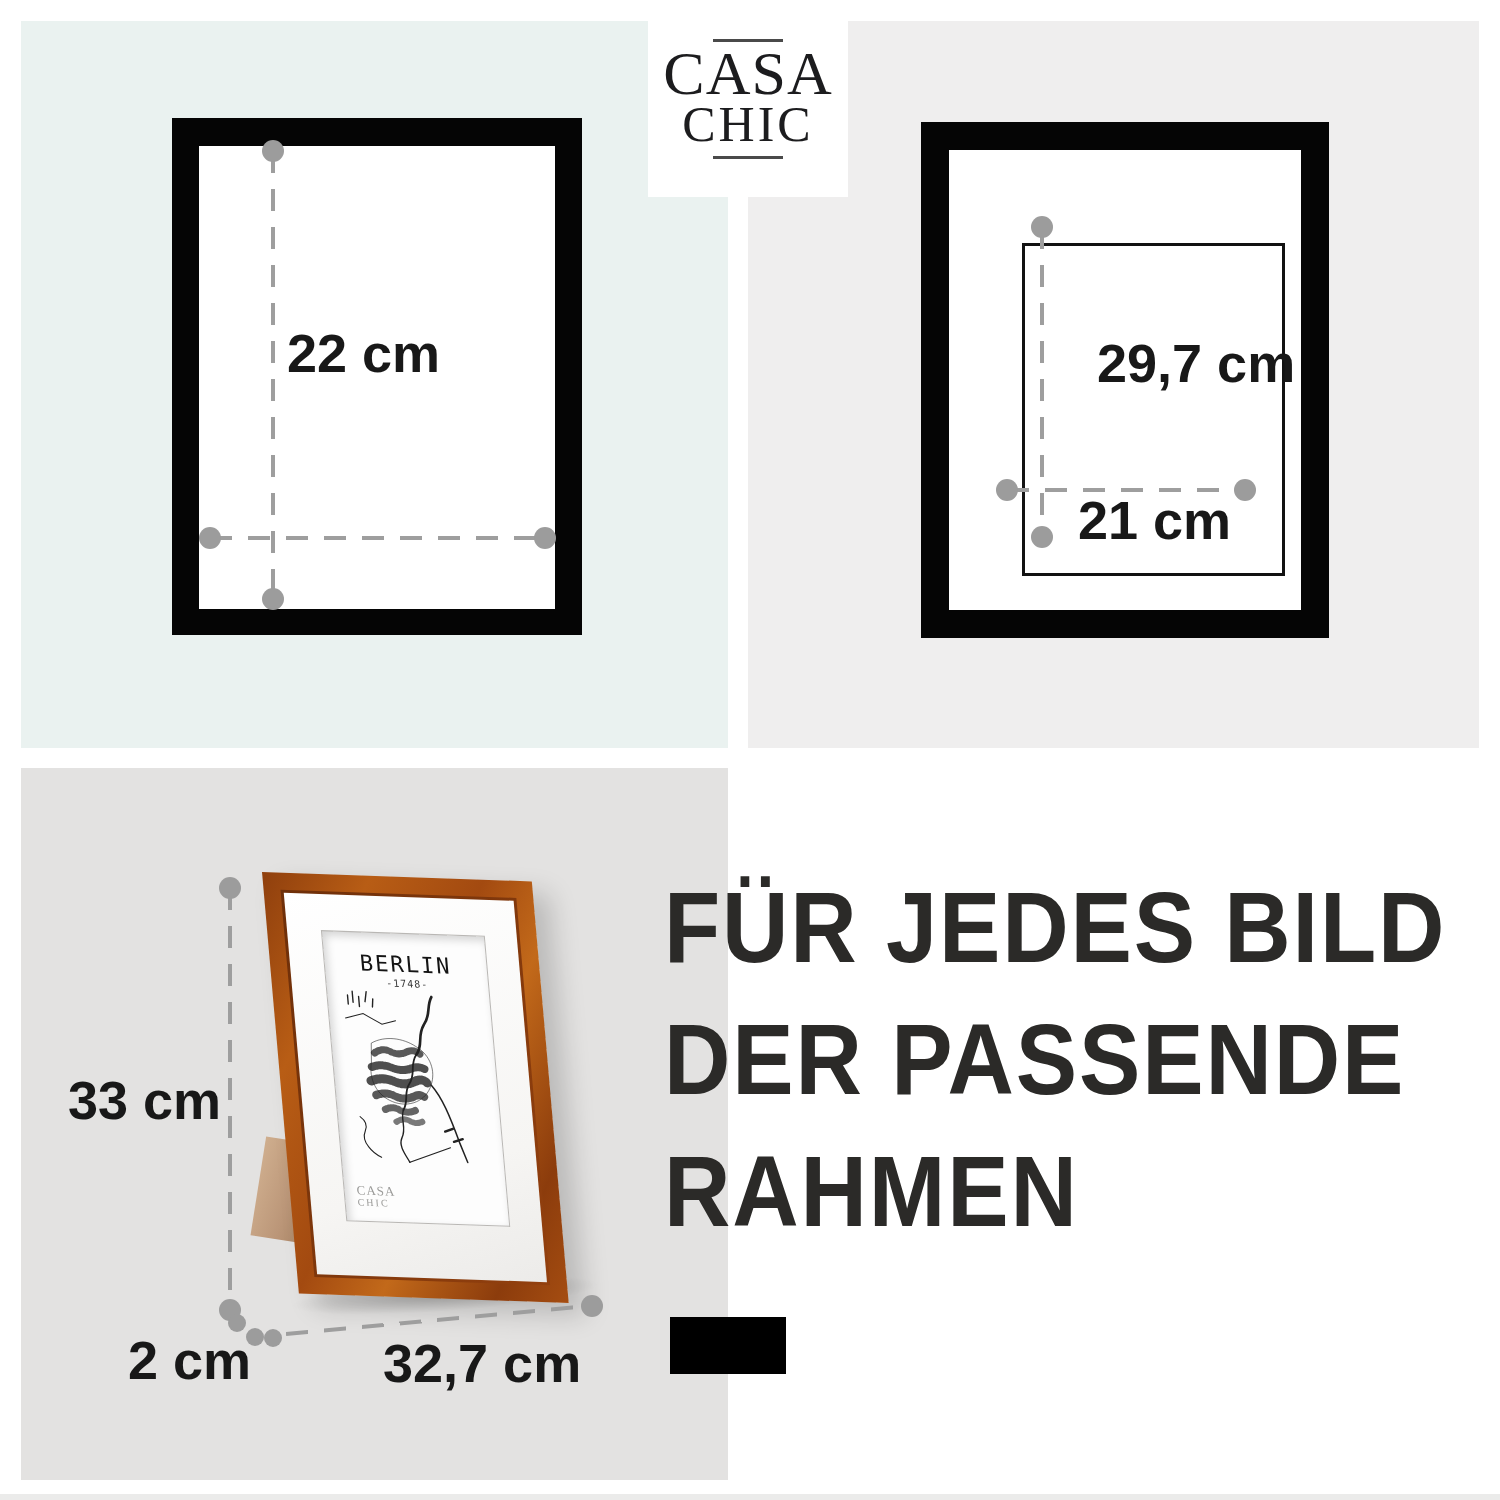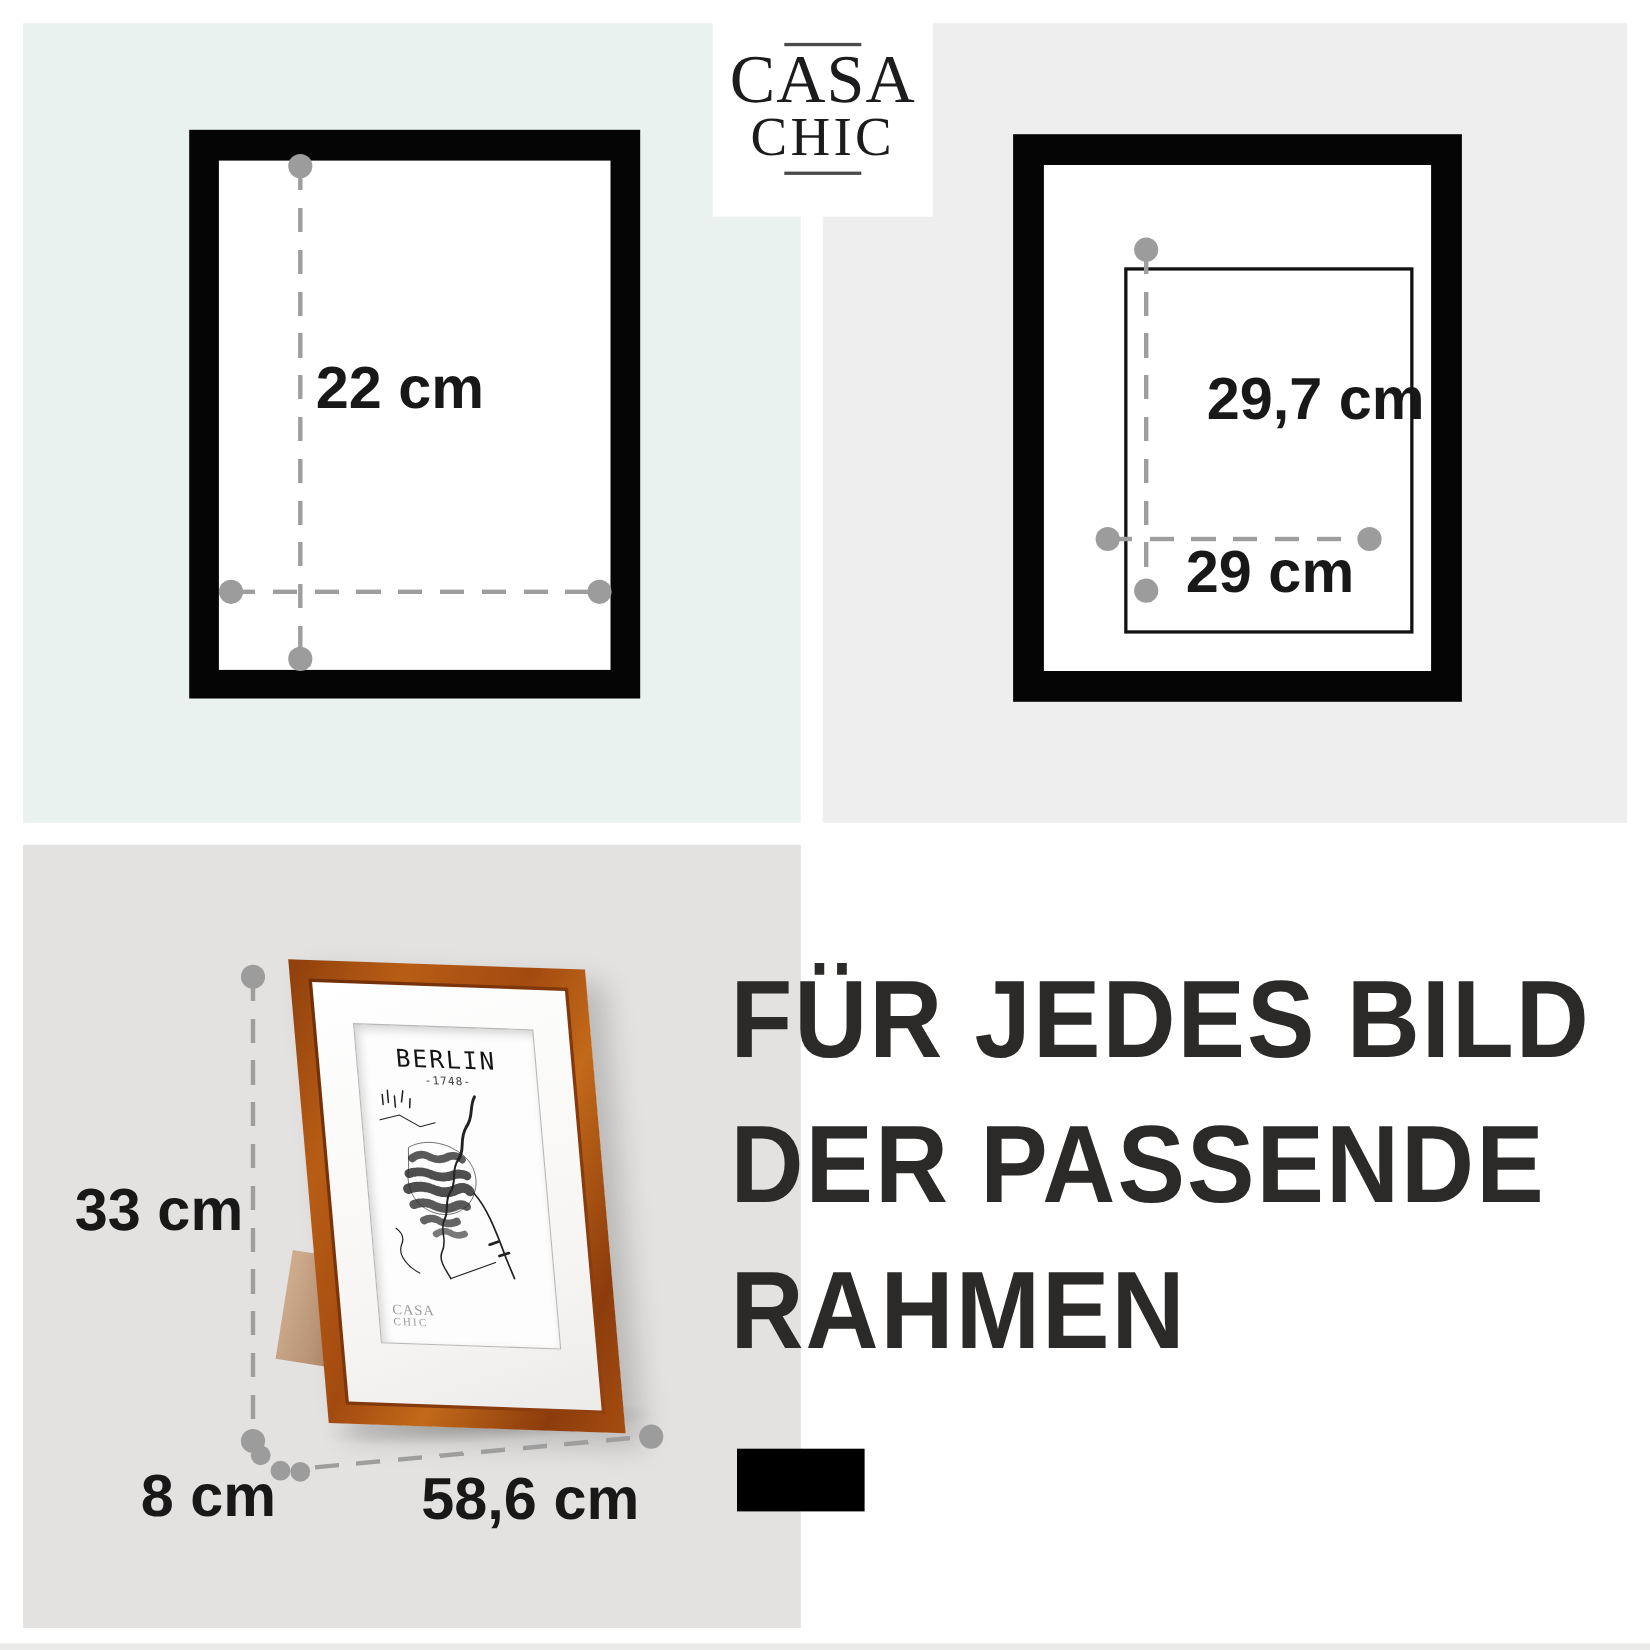--- a/index.html
+++ b/index.html
@@ -92,21 +92,21 @@
       <div class="paper"></div>
     </div>
   </div>
   <div class="dash-v" style="left:1040px;top:227px;height:310px;"></div>
   <div class="dash-h" style="left:1007px;top:488px;width:238px;"></div>
   <div class="dot" style="left:1031px;top:216px;"></div>
   <div class="dot" style="left:1031px;top:526px;"></div>
   <div class="dot" style="left:996px;top:479px;"></div>
   <div class="dot" style="left:1234px;top:479px;"></div>
   <div class="dim-label" style="left:1053px;top:336px;margin-left:44px;">29,7 cm</div>
-  <div class="dim-label" style="left:1078px;top:493px;">29 cm</div>
+  <div class="dim-label" style="left:1078px;top:493px;">21 cm</div>
 
   <div class="logo-box">
     <div class="logo-rule"></div>
     <div class="logo-casa">CASA</div>
     <div class="logo-chic">CHIC</div>
     <div class="logo-rule bottom"></div>
   </div>
 
   <div class="floor-shadow"></div>
   <div class="easel"></div>
@@ -146,22 +146,22 @@
 
   <div class="dash-v" style="left:228px;top:888px;height:424px;"></div>
   <div class="dot" style="left:219px;top:877px;"></div>
   <div class="dot" style="left:219px;top:1299px;"></div>
   <div class="dot sm" style="left:228px;top:1314px;"></div>
   <div class="dot sm" style="left:246px;top:1328px;"></div>
   <div class="dot sm" style="left:264px;top:1329px;"></div>
   <div class="dash-h" style="left:286px;top:1332px;width:306px;transform:rotate(-5.3deg);transform-origin:0 50%;"></div>
   <div class="dot" style="left:581px;top:1295px;"></div>
   <div class="dim-label" style="left:68px;top:1073px;">33 cm</div>
-  <div class="dim-label" style="left:128px;top:1333px;">8 cm</div>
-  <div class="dim-label" style="left:383px;top:1336px;">58,6 cm</div>
+  <div class="dim-label" style="left:128px;top:1333px;">2 cm</div>
+  <div class="dim-label" style="left:383px;top:1336px;">32,7 cm</div>
 
   <div class="headline">
     <div>FÜR JEDES BILD</div>
     <div>DER PASSENDE</div>
     <div>RAHMEN</div>
   </div>
   <div class="accent-bar"></div>
 
 </div>
 

